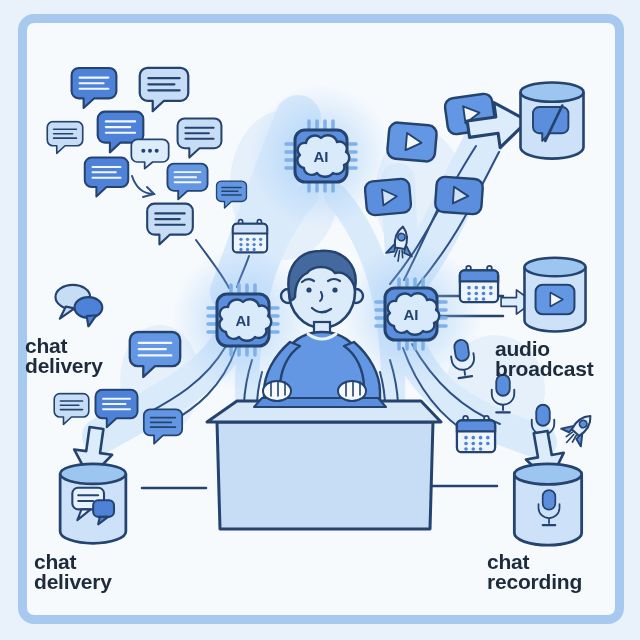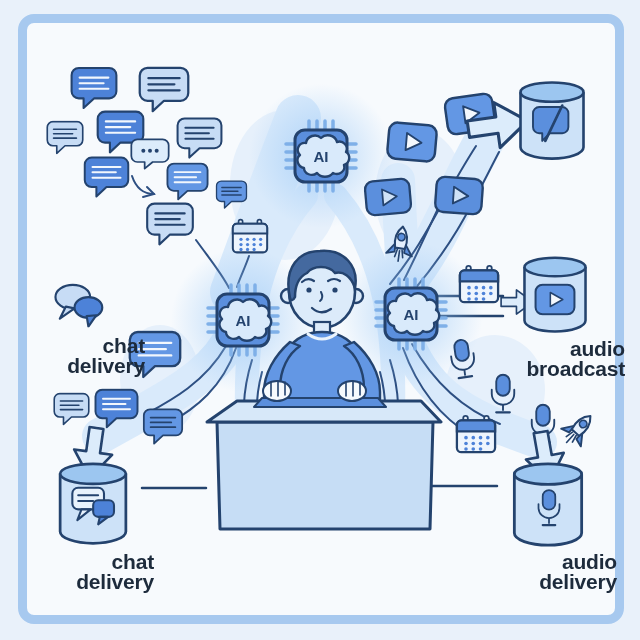--- a/index.html
+++ b/index.html
@@ -3,21 +3,21 @@
 <meta charset="utf-8">
 <style>
   html,body{margin:0;padding:0;background:var(--c-bg_outer,#e9f1fa);}
   .canvas{position:relative;width:640px;height:640px;background:var(--c-bg_outer,#e9f1fa);overflow:hidden;
           font-family:"Liberation Sans","DejaVu Sans",sans-serif;}
   .frame{position:absolute;left:18px;top:14px;right:16px;bottom:16px;border:9px solid var(--c-frame,#a7c9ef);
          border-radius:16px;background:var(--c-bg_inner,#f7fafd);}
   svg{position:absolute;overflow:visible;}
   .glow{position:absolute;width:150px;height:150px;border-radius:50%;
         background:radial-gradient(circle,rgba(150,198,246,.65) 0%,rgba(150,198,246,0) 68%);}
-  .label{position:absolute;font-size:21px;font-weight:700;line-height:20px;text-align:right;
+  .label{position:absolute;font-size:21px;font-weight:700;line-height:20px;text-align:left;
          color:var(--c-text,#1d2b3c);letter-spacing:-.2px;}
   .bub-dark {--bg:var(--c-bubble_dark,#4d82d8);--ln:#f2f7fd;}
   .bub-med  {--bg:var(--c-bubble_medium,#6397e4);--ln:#f2f7fd;}
   .bub-med2 {--bg:var(--c-bubble_medium,#6397e4);--ln:var(--c-outline,#24436e);}
   .bub-light{--bg:var(--c-bubble_light,#c7dcf5);--ln:var(--c-outline,#24436e);}
   .bub-lighter{--bg:#dcecfb;--ln:var(--c-outline,#24436e);}
   .cal-light{--hd:#cfe2f7;}
   .cal-blue {--hd:var(--c-chip_body,#5b8fdd);}
   .play-white{--bg:var(--c-bubble_medium,#6397e4);--tri:#f4f8fd;}
   .play-lt   {--bg:var(--c-chip_body,#5b8fdd);--tri:#cfe2f7;}
@@ -332,14 +332,14 @@
   <svg width="76" height="86" viewBox="0 0 80 92" style="left:510px;top:462px;--bg:var(--c-cylinder_body);--top:var(--c-cylinder_top)">
       <use href="#sym-cyl"></use>
     </svg>
   <svg width="28" height="42" viewBox="0 0 40 58" style="left:535px;top:488px">
       <use href="#sym-mic"></use>
     </svg>
 
   <div class="label" style="left:25px;top:336px;width:120px">chat delivery</div>
   <div class="label" style="left:34px;top:552px;width:120px">chat delivery</div>
   <div class="label" style="left:495px;top:339px;width:130px">audio broadcast</div>
-  <div class="label" style="left:487px;top:552px;width:130px">audio delivery</div>
+  <div class="label" style="left:487px;top:552px;width:130px">chat recording</div>
 </div>
 
 </body></html>

